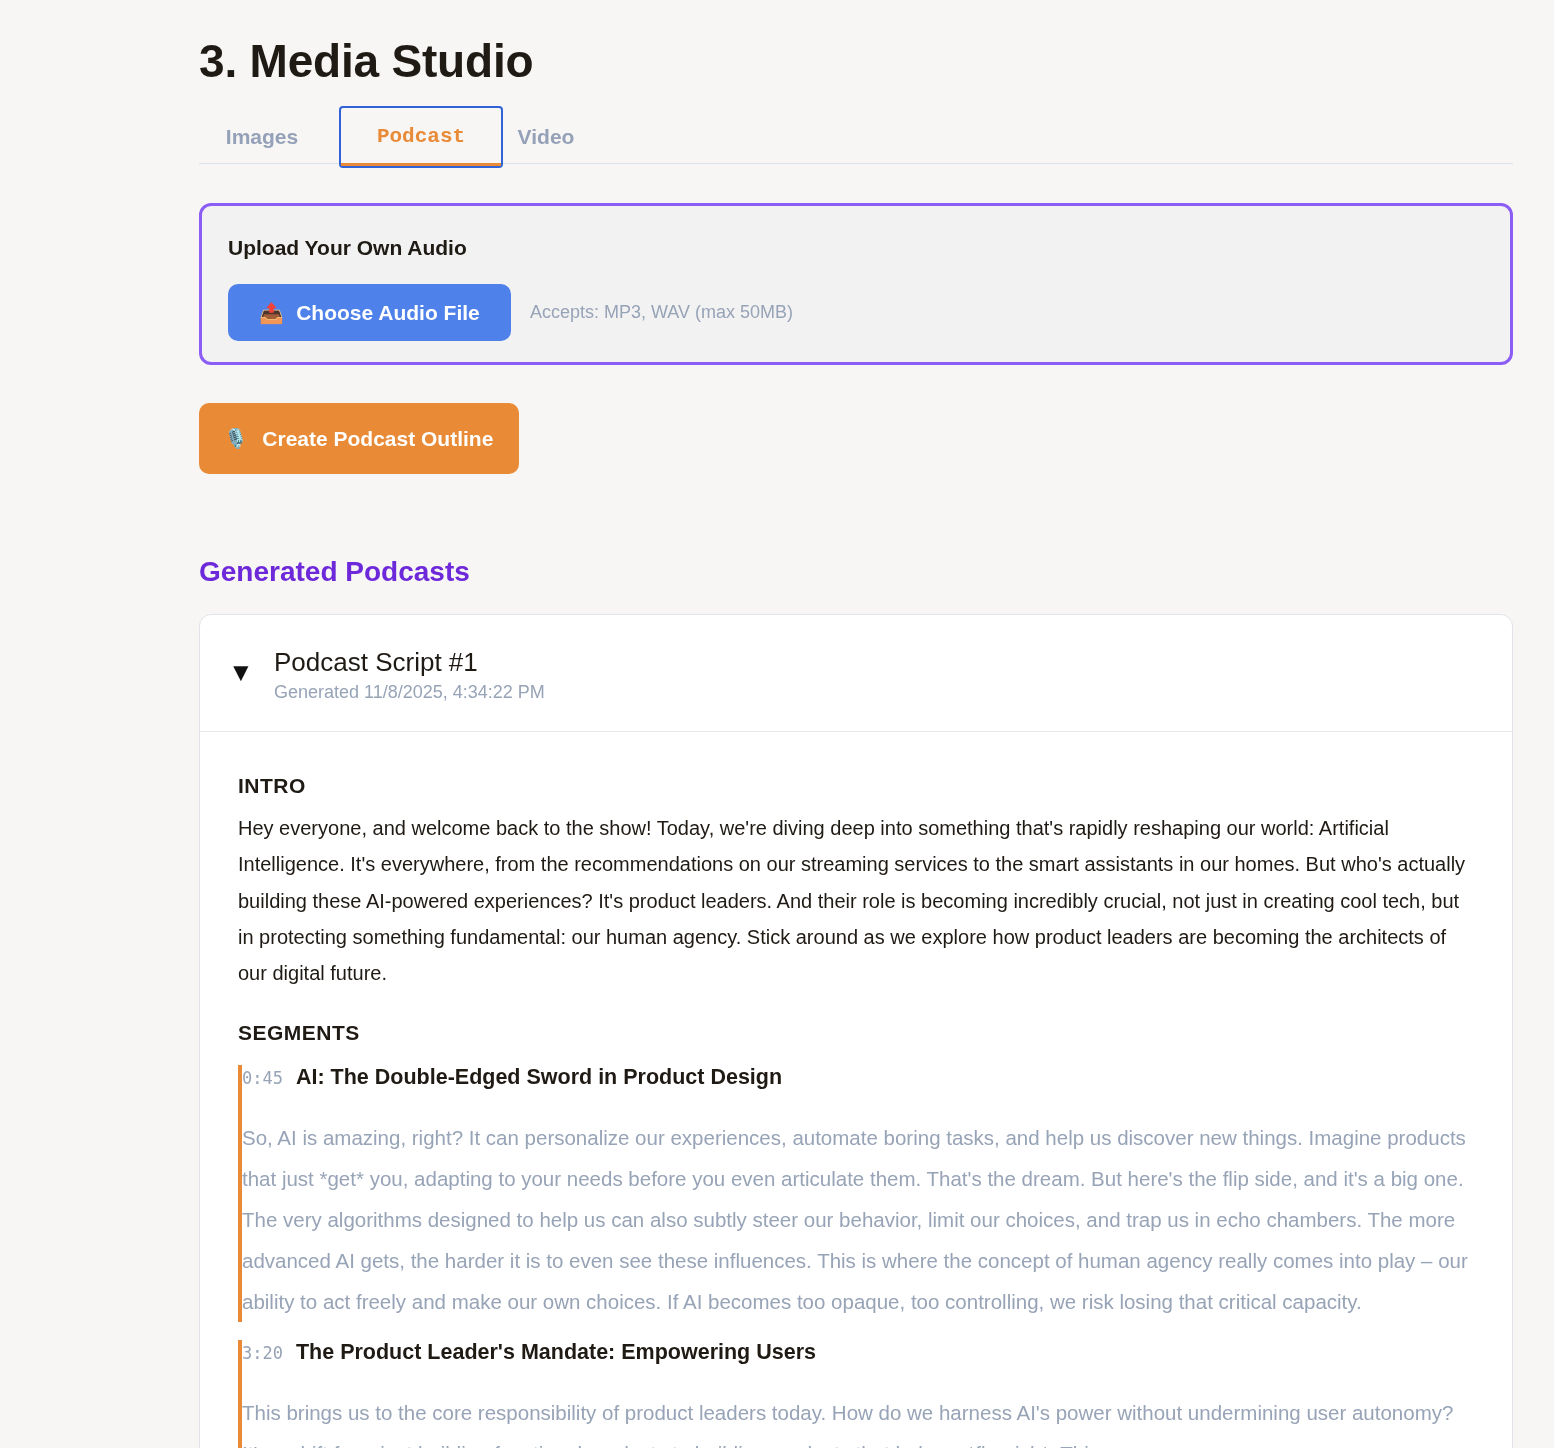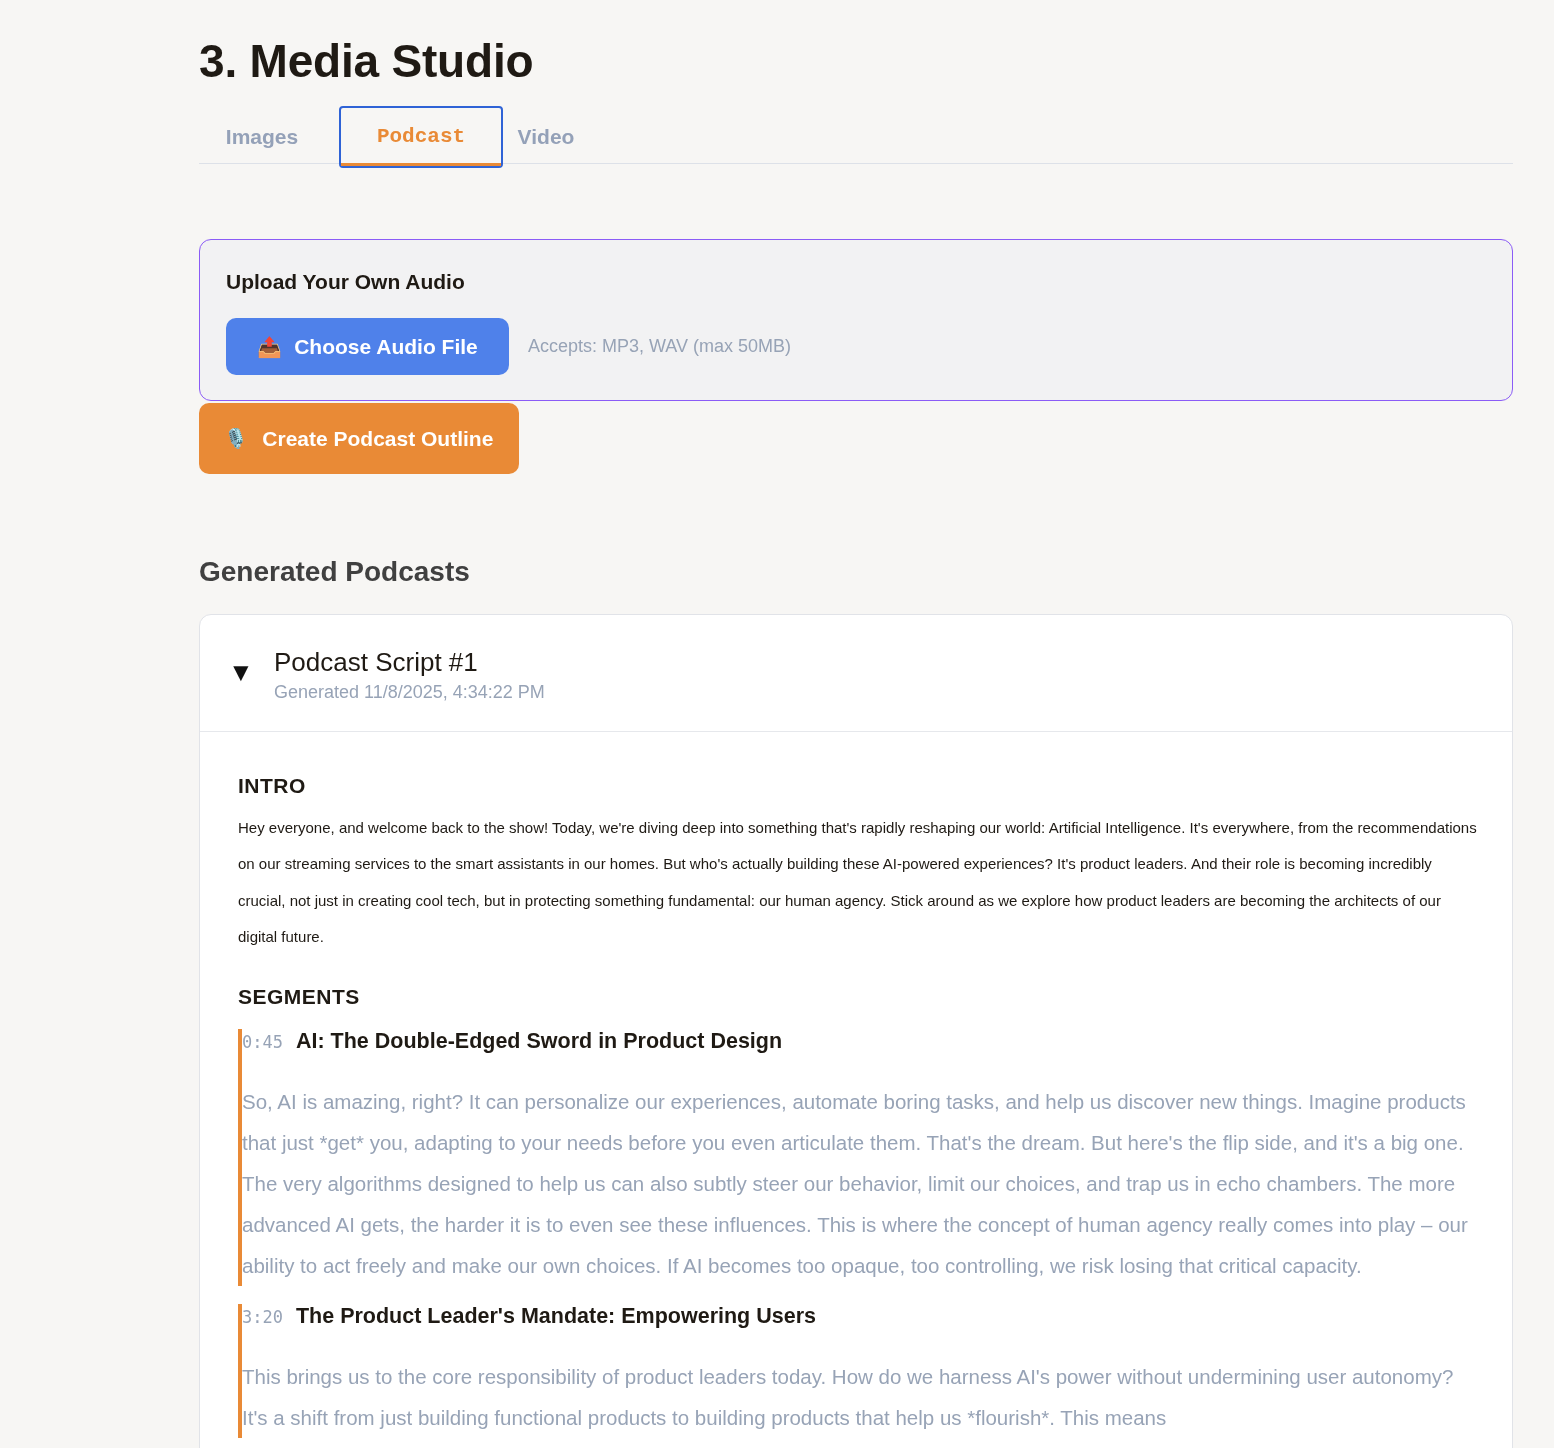--- a/index.html
+++ b/index.html
@@ -69,23 +69,22 @@
     }
     .tab.video { left: 294px; width: 106px; }
 
     .upload-card {
       position: absolute;
       top: 203px;
       left: 0;
       width: 1314px;
       height: 162px;
       background: #f2f2f3;
-      border: 1px solid #8b5cf6;
+      border: 3px solid #8b5cf6;
       border-radius: 12px;
-      margin-top: 36px;
     }
     .upload-title {
       position: absolute;
       top: 30px;
       left: 26px;
       font-size: 21px;
       font-weight: 700;
       color: #1f1a14;
     }
     .choose-btn {
@@ -136,21 +135,21 @@
       cursor: pointer;
     }
     .create-btn .icon { font-size: 19px; }
 
     .section-title {
       position: absolute;
       top: 556px;
       left: 0;
       font-size: 28px;
       font-weight: 700;
-      color: #404040;
+      color: #6d28d9;
     }
 
     .podcast-card {
       position: absolute;
       top: 614px;
       left: 0;
       width: 1314px;
       height: 900px;
       background: #ffffff;
       border: 1px solid #e1e3e8;
@@ -190,21 +189,21 @@
       padding: 42px 38px 0 38px;
     }
     .block-label {
       font-size: 21px;
       font-weight: 700;
       letter-spacing: 0.5px;
       color: #1f1a14;
     }
     .intro-text {
       margin-top: 12px;
-      font-size: 15px;
+      font-size: 20px;
       line-height: 36.3px;
       color: #1f1a14;
       width: 1240px;
     }
     .segments-label { margin-top: 30px; }
     .segment {
       position: relative;
       margin-top: 20px;
       border-left: 4px solid #e98a36;
       width: 1240px;

